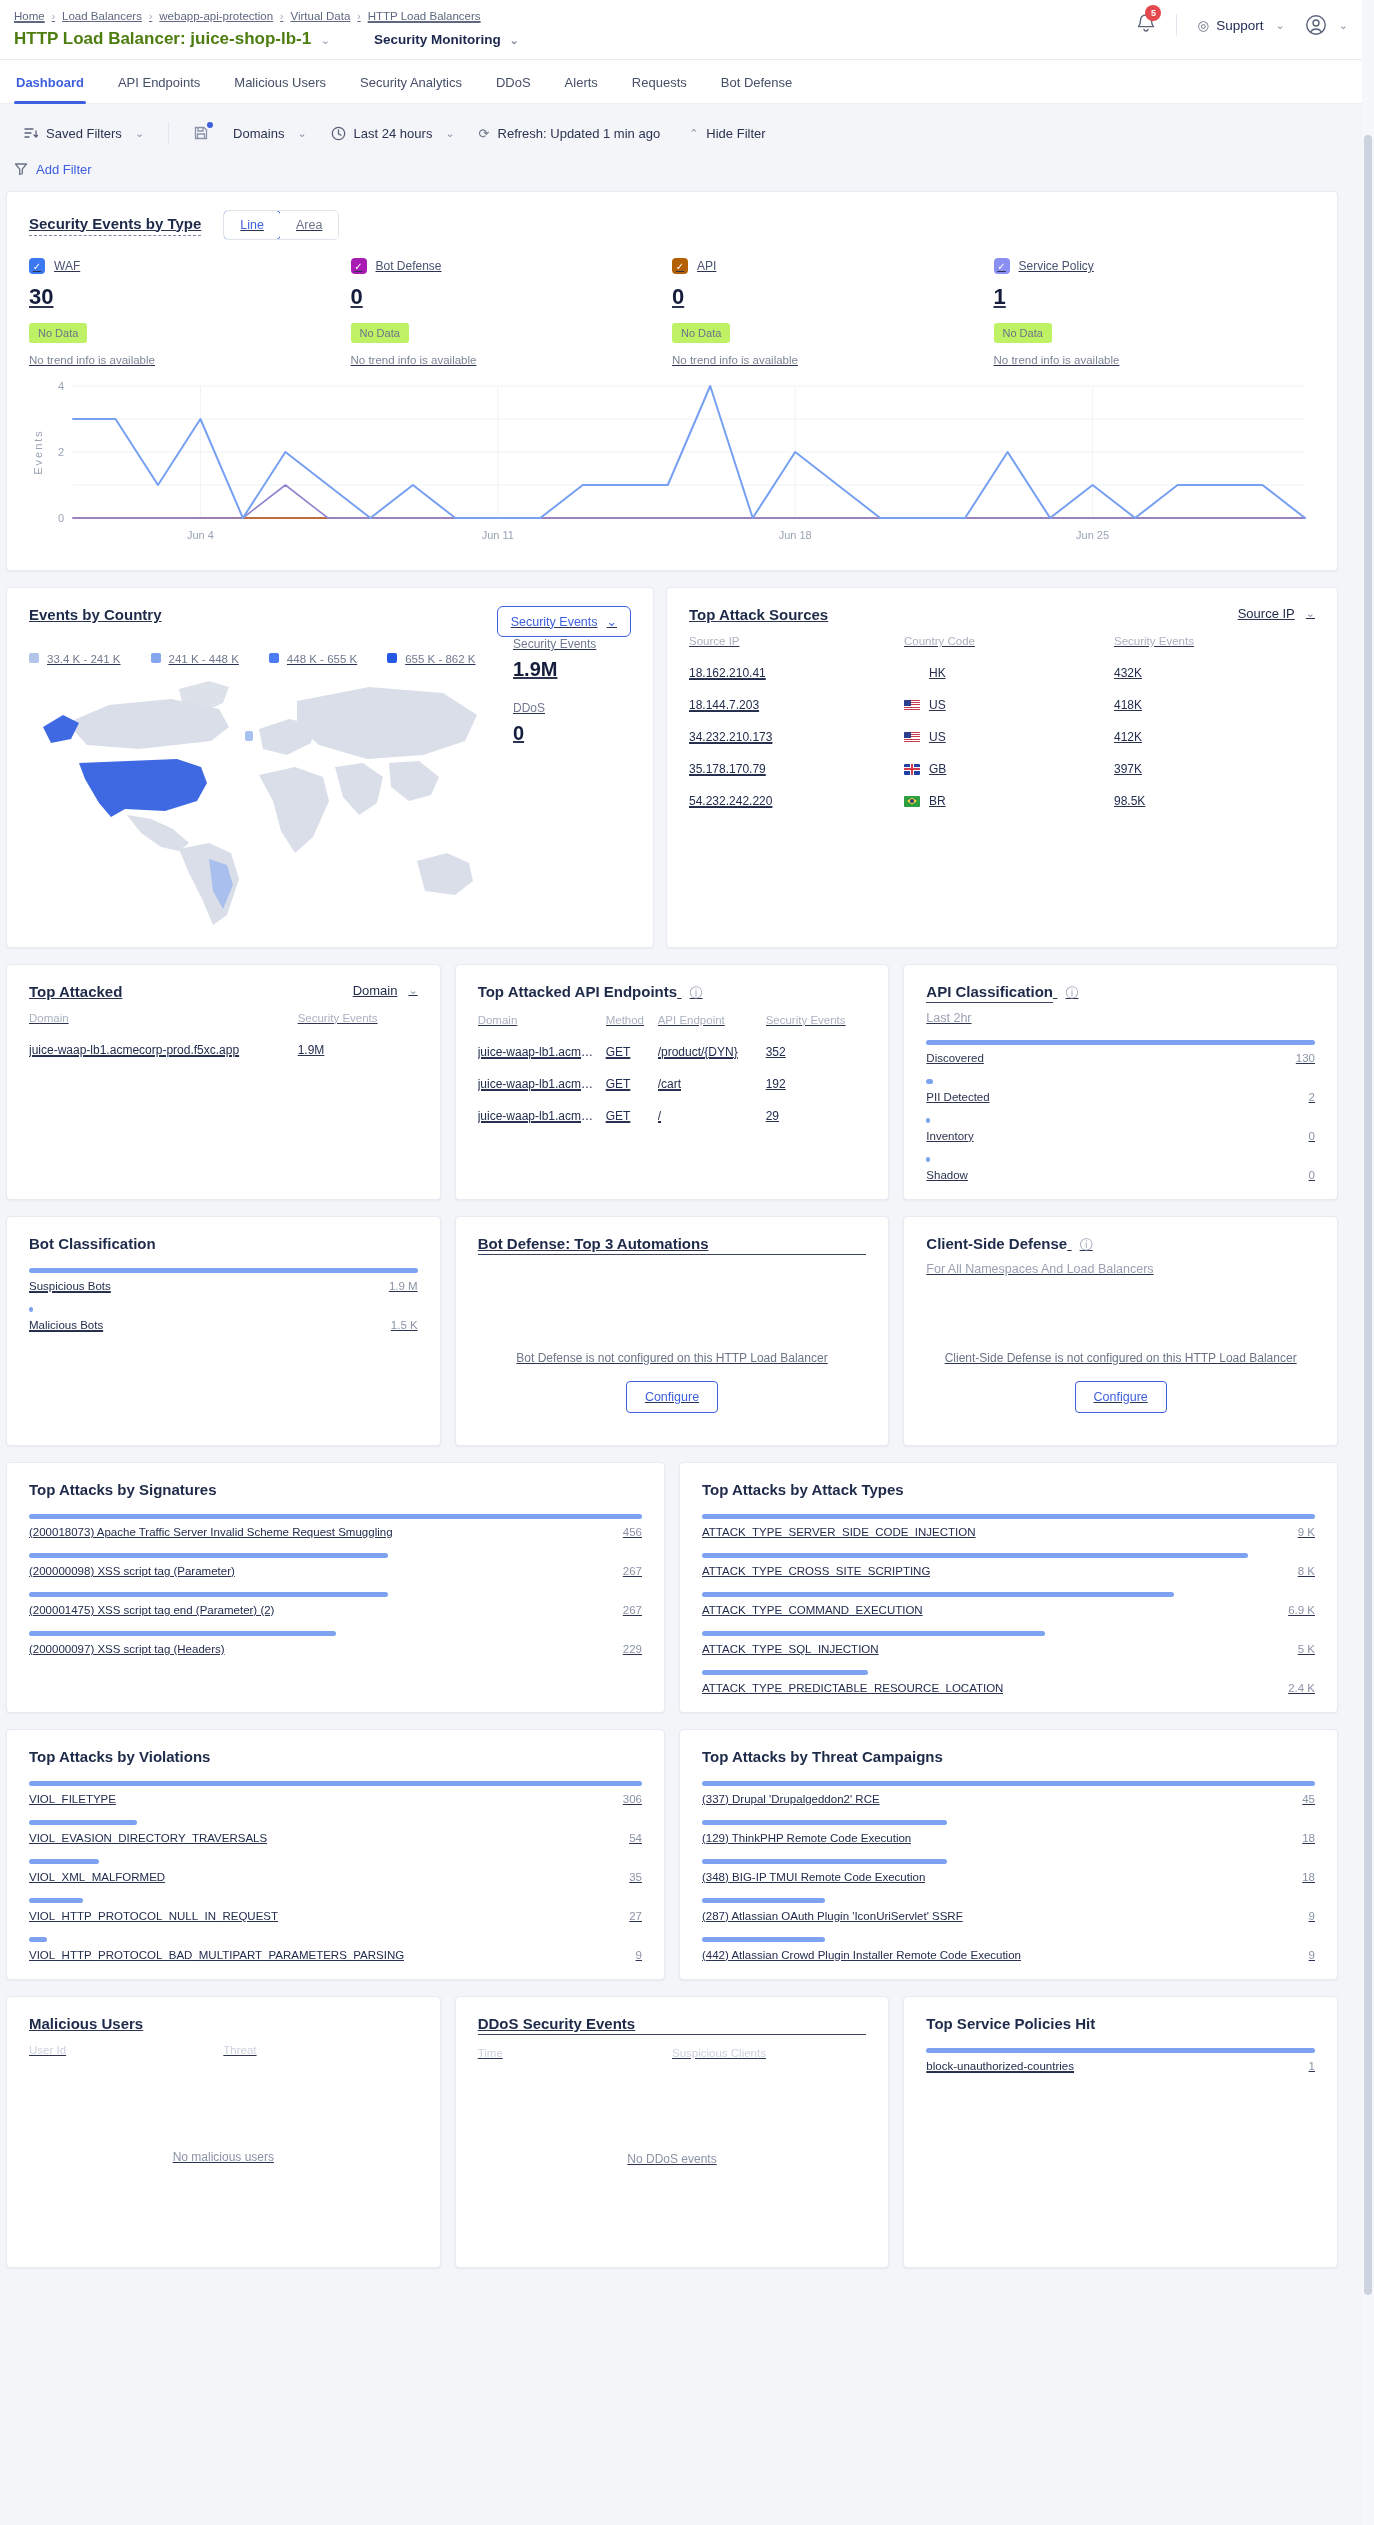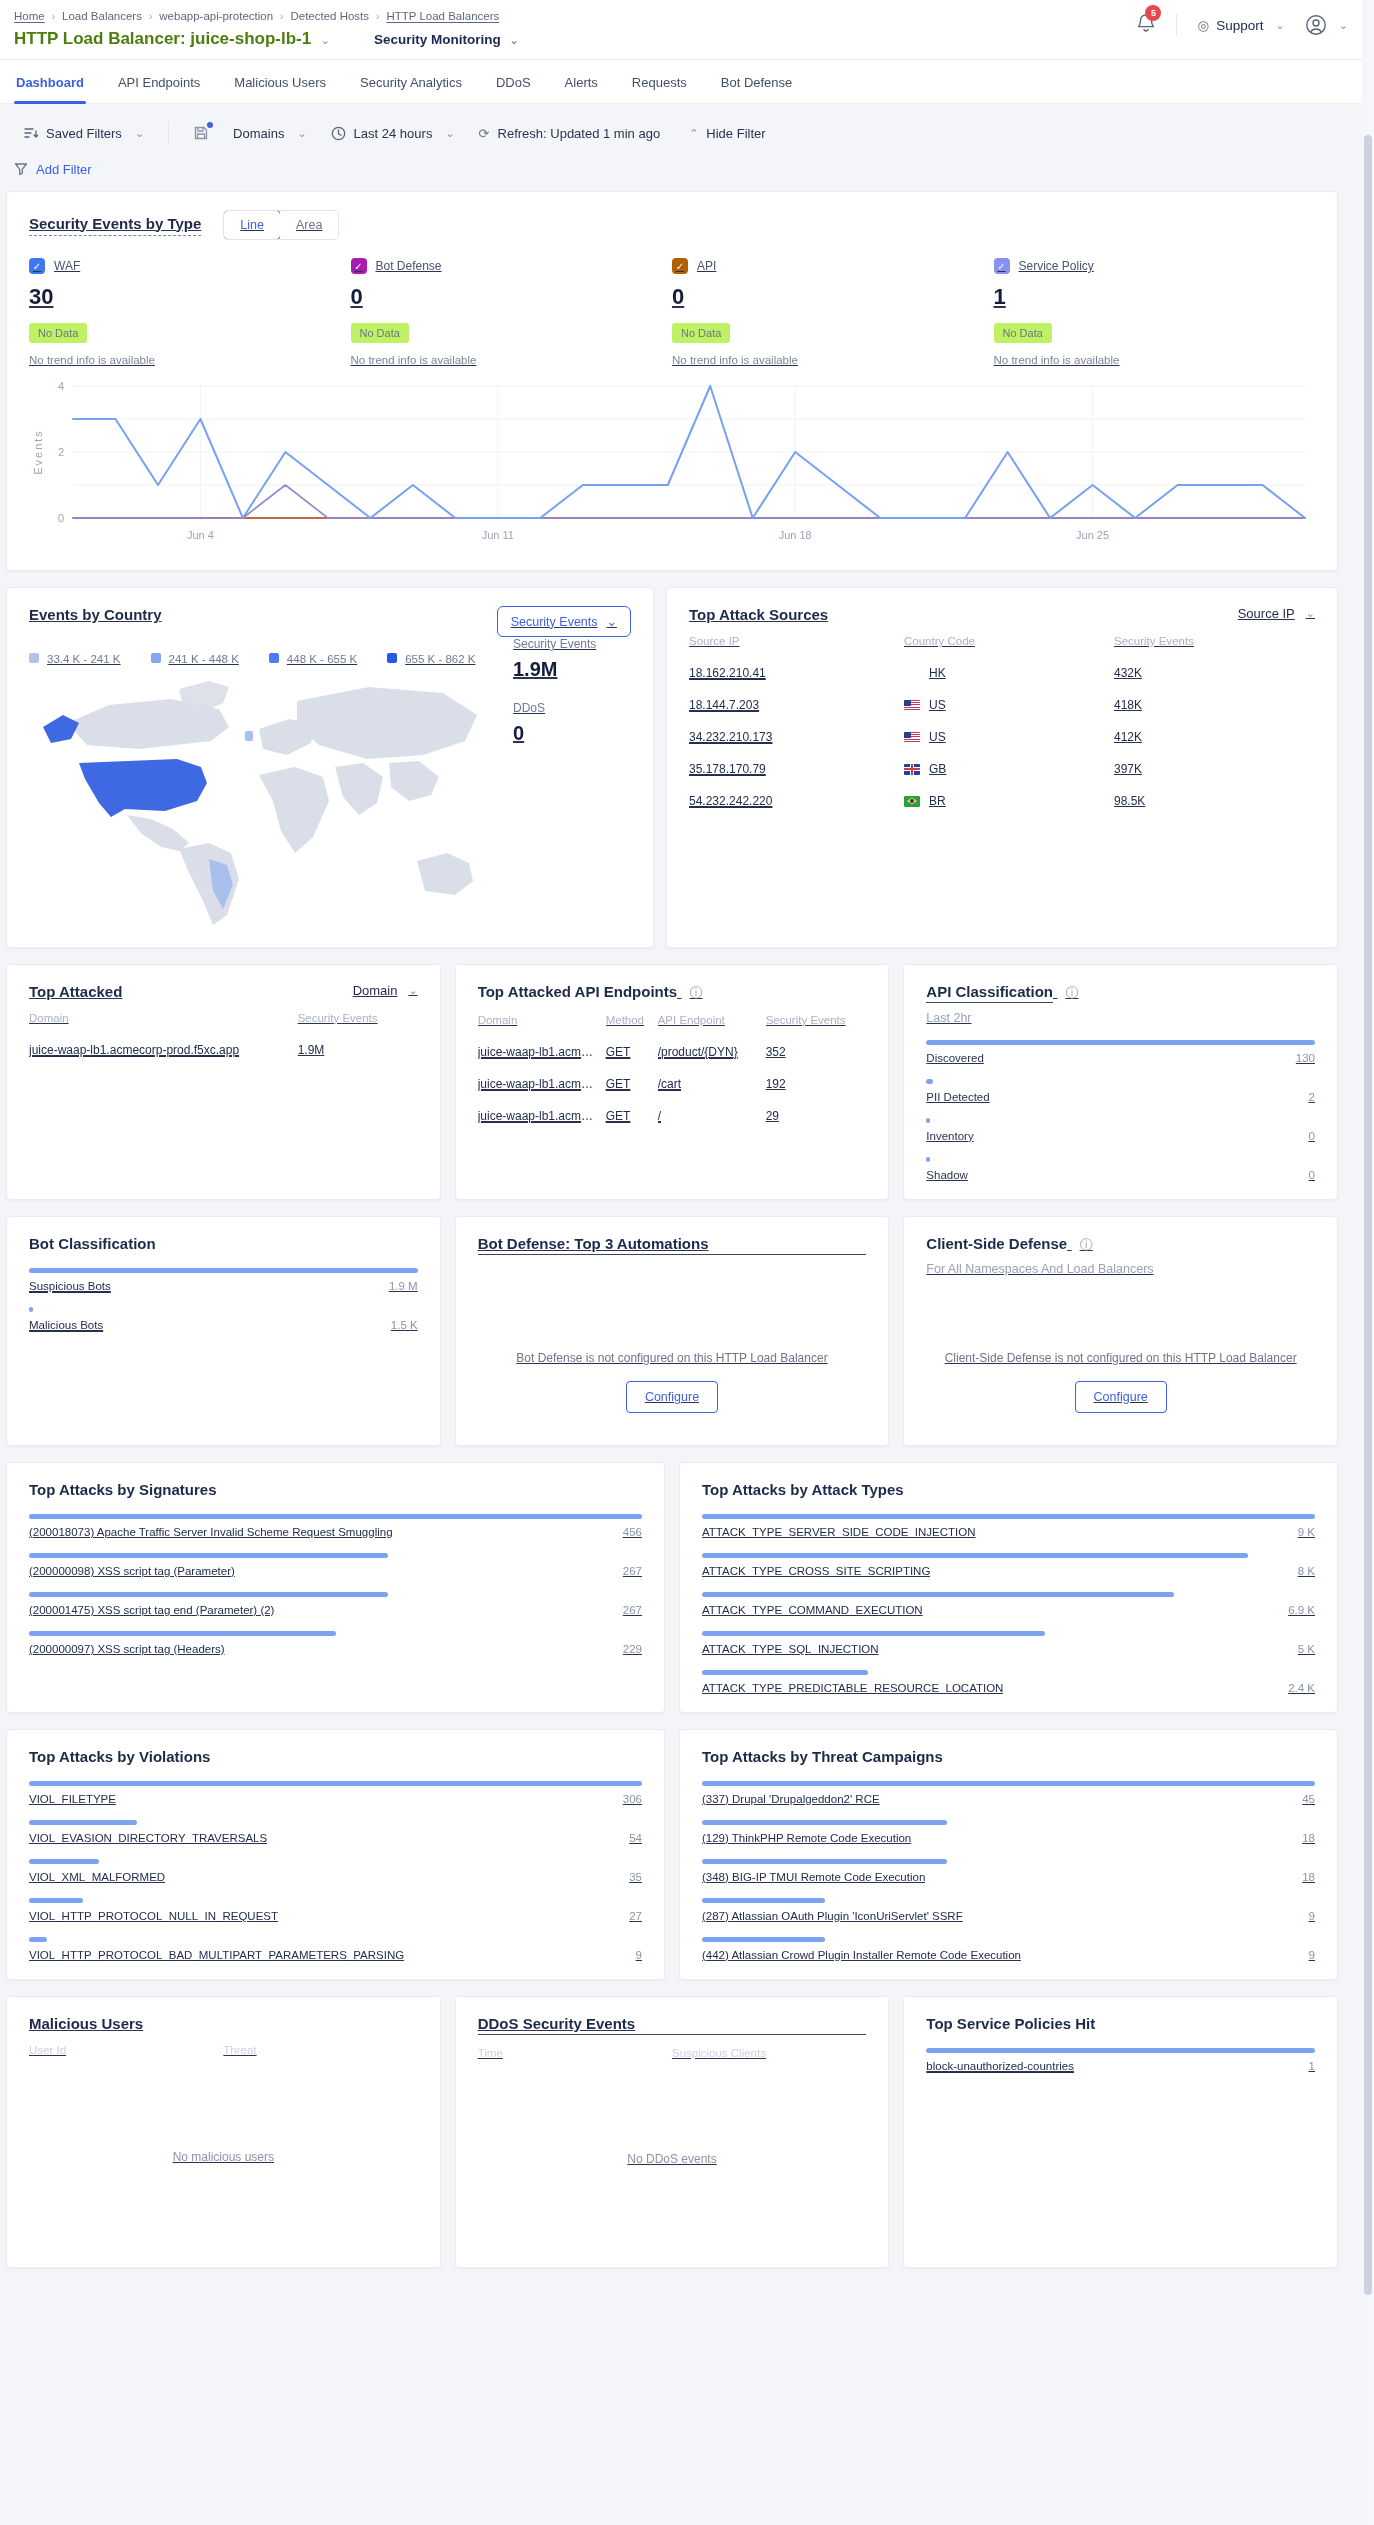--- a/index.html
+++ b/index.html
@@ -1,21 +1,21 @@
 <!DOCTYPE html>
 <html><head>
 <meta charset="utf-8">
 <style>
   * { box-sizing: border-box; margin: 0; padding: 0; }
   html,body { background:#f3f5f9; }
   body { width:1374px; min-height:2525px; position:relative; font-family:"Liberation Sans",sans-serif; color:#2b3350; }
   a { color:inherit; }
   .topbar { background:#fff; padding:10px 24px 10px 14px; border-bottom:1px solid #e8ebf2; position:relative; }
   .crumbs { display:flex; gap:7px; font-size:11.5px; color:#5f6880; align-items:center; }
-  .crumb { display:flex; gap:7px; align-items:center; }
+  .crumb { display:flex; gap:7px; align-items:center;text-decoration:underline; }
   .crumb .sep { color:#9aa2b4; font-size:10px; }
   .crumb:last-child .sep { display:none; }
   .crumb.link span.lbl { text-decoration:underline; text-underline-offset:2px; }
   .titlerow { display:flex; align-items:center; gap:44px; margin-top:7px; }
   .page-title { font-size:17px; color:#4d7c0f; font-weight:700; }
   .ctx-menu { font-size:13.5px; color:#1c2750; font-weight:700; }
   .chev { color:#8a93a8; font-size:11px; margin-left:5px; }
   .top-actions { position:absolute; right:26px; top:12px; display:flex; align-items:center; gap:20px; }
   .divider-v { width:1px; height:22px; background:#e2e6ee; }
   .bell { position:relative; }
@@ -125,21 +125,21 @@
         <span class="lbl">Load Balancers</span>
         <span class="sep">›</span>
       </span>
 
       <span class="crumb plain">
         <span class="lbl">webapp-api-protection</span>
         <span class="sep">›</span>
       </span>
 
       <span class="crumb plain">
-        <span class="lbl">Detected Hosts</span>
+        <span class="lbl">Virtual Data</span>
         <span class="sep">›</span>
       </span>
 
       <span class="crumb link">
         <span class="lbl">HTTP Load Balancers</span>
 
       </span>
     </div>
   <div class="titlerow">
     <span>

